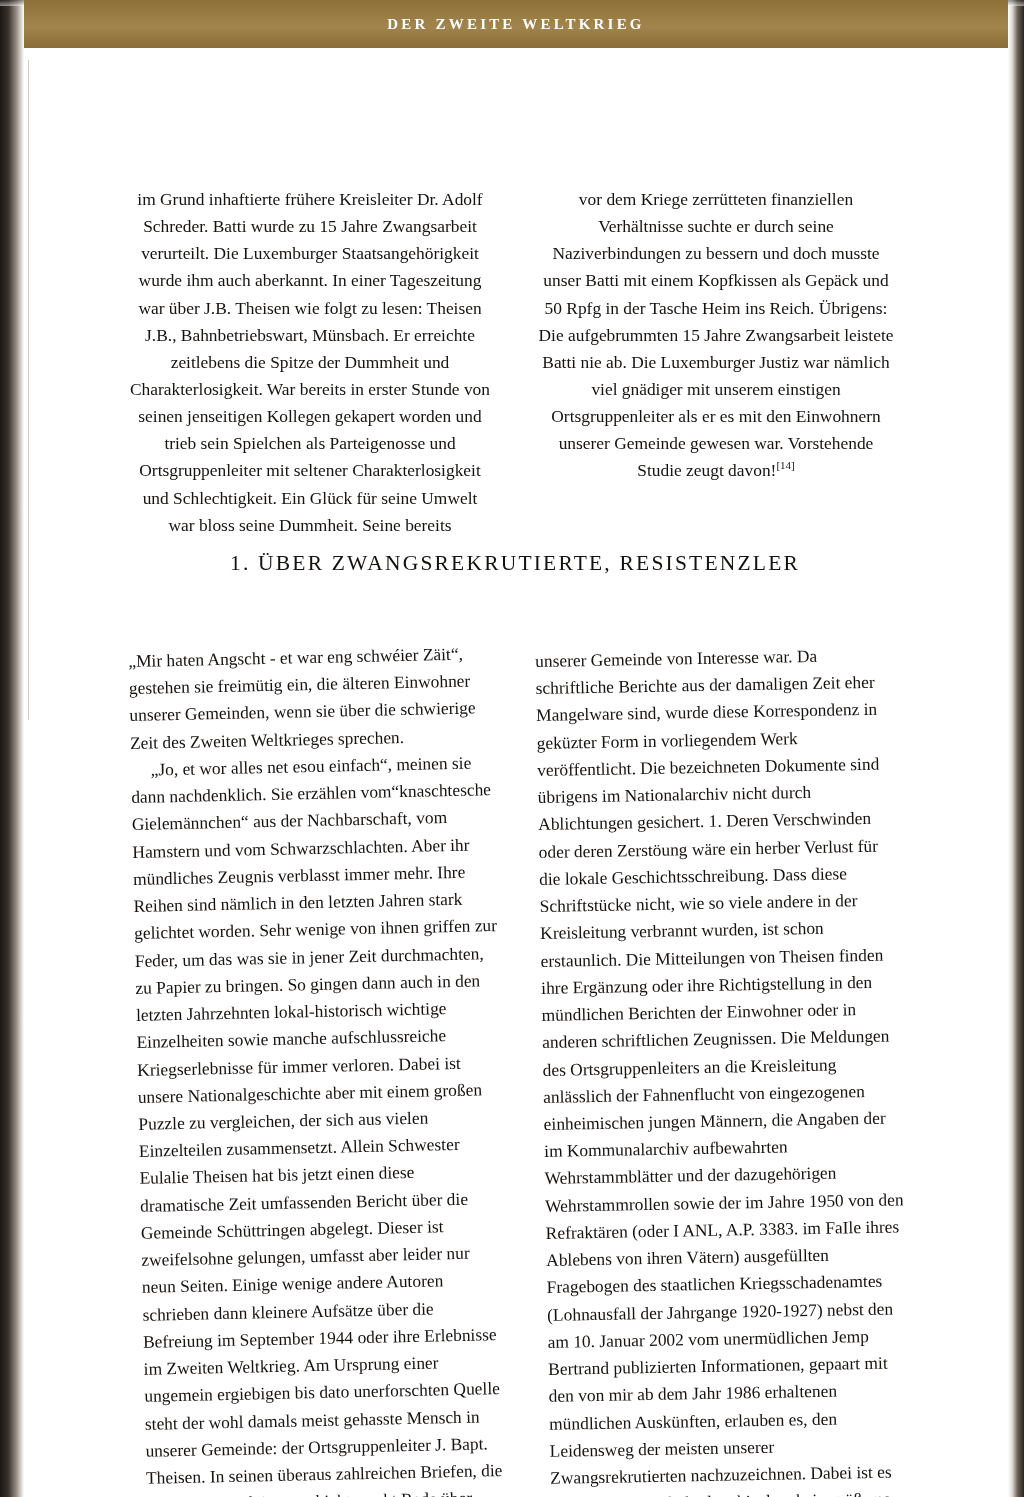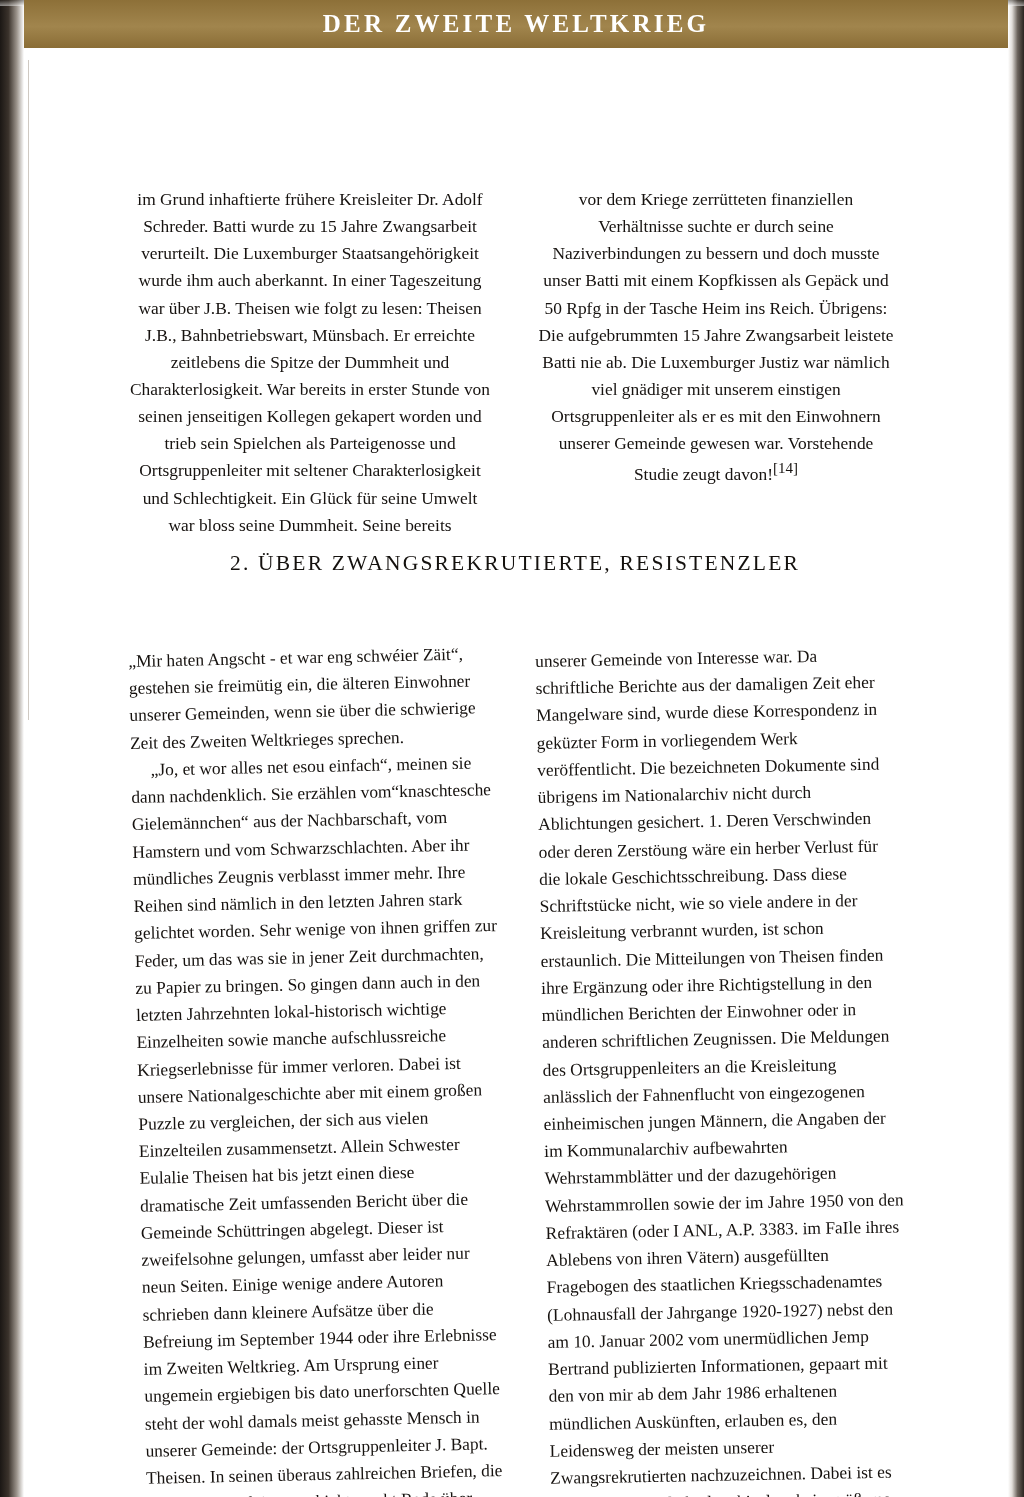--- a/index.html
+++ b/index.html
@@ -62,21 +62,21 @@
   .header-title {
     position: absolute;
     left: 24px;
     top: 0;
     width: 984px;
     height: 32px;
     line-height: 48px;
     text-align: center;
     color: #ffffff;
     font-family: "Liberation Serif", serif;
-    font-size: 25px;
+    font-size: 15px;
     font-weight: bold;
     letter-spacing: 3.2px;
   }
 
   
   .edge-rule {
     position: absolute;
     left: 28px;
     top: 60px;
     width: 1px;
@@ -111,21 +111,21 @@
     color: #16120f;
     text-align: center;
   }
   .col p + p {
     margin-top: 0;
   }
   .indent {
     text-indent: 20px;
   }
   sup {
-    font-size: 15px;
+    font-size: 11px;
     vertical-align: super;
   }
 
   
   .section-heading {
     position: absolute;
     left: 130px;
     top: 500px;
     width: 770px;
     text-align: center;
@@ -192,21 +192,21 @@
     <div class="cols-top">
       <div class="col">
         <p>im Grund inhaftierte frühere Kreisleiter Dr. Adolf Schreder. Batti wurde zu 15 Jahre Zwangsarbeit verurteilt. Die Luxemburger Staatsangehörigkeit wurde ihm auch aberkannt. In einer Tageszeitung war über J.B. Theisen wie folgt zu lesen: Theisen J.B., Bahnbetriebswart, Münsbach. Er erreichte zeitlebens die Spitze der Dummheit und Charakterlosigkeit. War bereits in erster Stunde von seinen jenseitigen Kollegen gekapert worden und trieb sein Spielchen als Parteigenosse und Ortsgruppenleiter mit seltener Charakterlosigkeit und Schlechtigkeit. Ein Glück für seine Umwelt war bloss seine Dummheit. Seine bereits</p>
       </div>
       <div class="col">
         <p><span>vor dem Kriege zerrütteten finanziellen Verhältnisse suchte er durch seine Naziverbindungen zu bessern und doch musste unser Batti mit einem Kopfkissen als Gepäck und 50 Rpfg in der Tasche Heim ins Reich. Übrigens: Die aufgebrummten 15 Jahre Zwangsarbeit leistete Batti nie ab. Die Luxemburger Justiz war nämlich viel gnädiger mit unserem einstigen Ortsgruppenleiter als er es mit den Einwohnern unserer Gemeinde gewesen war. Vorstehende Studie zeugt davon!</span><sup>[14]</sup></p>
       </div>
     </div>
 
     <div class="section-heading">
-      <div>2. ÜBER ZWANGSREKRUTIERTE, RESISTENZLER</div>
+      <div>1. ÜBER ZWANGSREKRUTIERTE, RESISTENZLER</div>
     </div>
 
     <div class="cols-bottom">
       <div class="col-left-lower">
         <p>„Mir haten Angscht - et war eng schwéier Zäit“, gestehen sie freimütig ein, die älteren Einwohner unserer Gemeinden, wenn sie über die schwierige Zeit des Zweiten Weltkrieges sprechen.</p>
         <p class="indent">„Jo, et wor alles net esou einfach“, meinen sie dann nachdenklich. Sie erzählen vom“knaschtesche Gielemännchen“ aus der Nachbarschaft, vom Hamstern und vom Schwarzschlachten. Aber ihr mündliches Zeugnis verblasst immer mehr. Ihre Reihen sind nämlich in den letzten Jahren stark gelichtet worden. Sehr wenige von ihnen griffen zur Feder, um das was sie in jener Zeit durchmachten, zu Papier zu bringen. So gingen dann auch in den letzten Jahrzehnten lokal-historisch wichtige Einzelheiten sowie manche aufschlussreiche Kriegserlebnisse für immer verloren. Dabei ist unsere Nationalgeschichte aber mit einem großen Puzzle zu vergleichen, der sich aus vielen Einzelteilen zusammensetzt. Allein Schwester Eulalie Theisen hat bis jetzt einen diese dramatische Zeit umfassenden Bericht über die Gemeinde Schüttringen abgelegt. Dieser ist zweifelsohne gelungen, umfasst aber leider nur neun Seiten. Einige wenige andere Autoren schrieben dann kleinere Aufsätze über die Befreiung im September 1944 oder ihre Erlebnisse im Zweiten Weltkrieg. Am Ursprung einer ungemein ergiebigen bis dato unerforschten Quelle steht der wohl damals meist gehasste Mensch in unserer Gemeinde: der Ortsgruppenleiter J. Bapt. Theisen. In seinen überaus zahlreichen Briefen, die er an die Kreisleitung schickte, geht Rede über alles, was in</p>
       </div>
       <div class="col-right-lower">
         <p>unserer Gemeinde von Interesse war. Da schriftliche Berichte aus der damaligen Zeit eher Mangelware sind, wurde diese Korrespondenz in geküzter Form in vorliegendem Werk veröffentlicht. Die bezeichneten Dokumente sind übrigens im Nationalarchiv nicht durch Ablichtungen gesichert. 1. Deren Verschwinden oder deren Zerstöung wäre ein herber Verlust für die lokale Geschichtsschreibung. Dass diese Schriftstücke nicht, wie so viele andere in der Kreisleitung verbrannt wurden, ist schon erstaunlich. Die Mitteilungen von Theisen finden ihre Ergänzung oder ihre Richtigstellung in den mündlichen Berichten der Einwohner oder in anderen schriftlichen Zeugnissen. Die Meldungen des Ortsgruppenleiters an die Kreisleitung anlässlich der Fahnenflucht von eingezogenen einheimischen jungen Männern, die Angaben der im Kommunalarchiv aufbewahrten Wehrstammblätter und der dazugehörigen Wehrstammrollen sowie der im Jahre 1950 von den Refraktären (oder I ANL, A.P. 3383. im FaIle ihres Ablebens von ihren Vätern) ausgefüllten Fragebogen des staatlichen Kriegsschadenamtes (Lohnausfall der Jahrgange 1920-1927) nebst den am 10. Januar 2002 vom unermüdlichen Jemp Bertrand publizierten Informationen, gepaart mit den von mir ab dem Jahr 1986 erhaltenen mündlichen Auskünften, erlauben es, den Leidensweg der meisten unserer Zwangsrekrutierten nachzuzeichnen. Dabei ist es wirklich bedauerlich, dass bis dato kein größeres zusammenfassendes Werk über die Luxemburger Zwangsrekrutierten erschienen ist.</p>
       </div>

